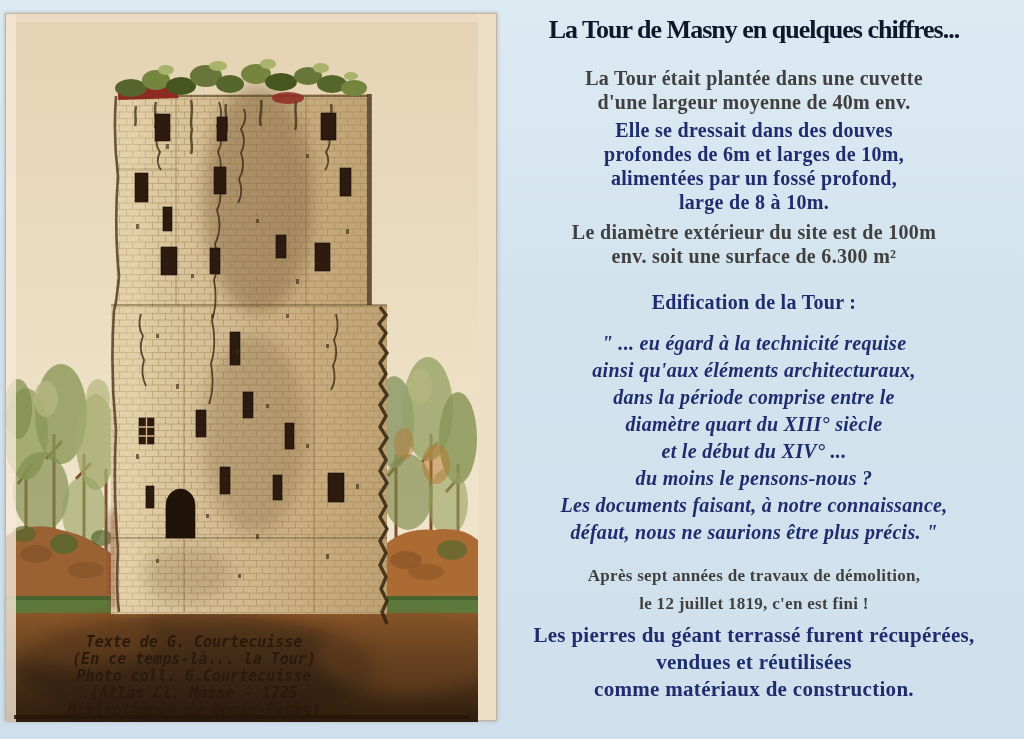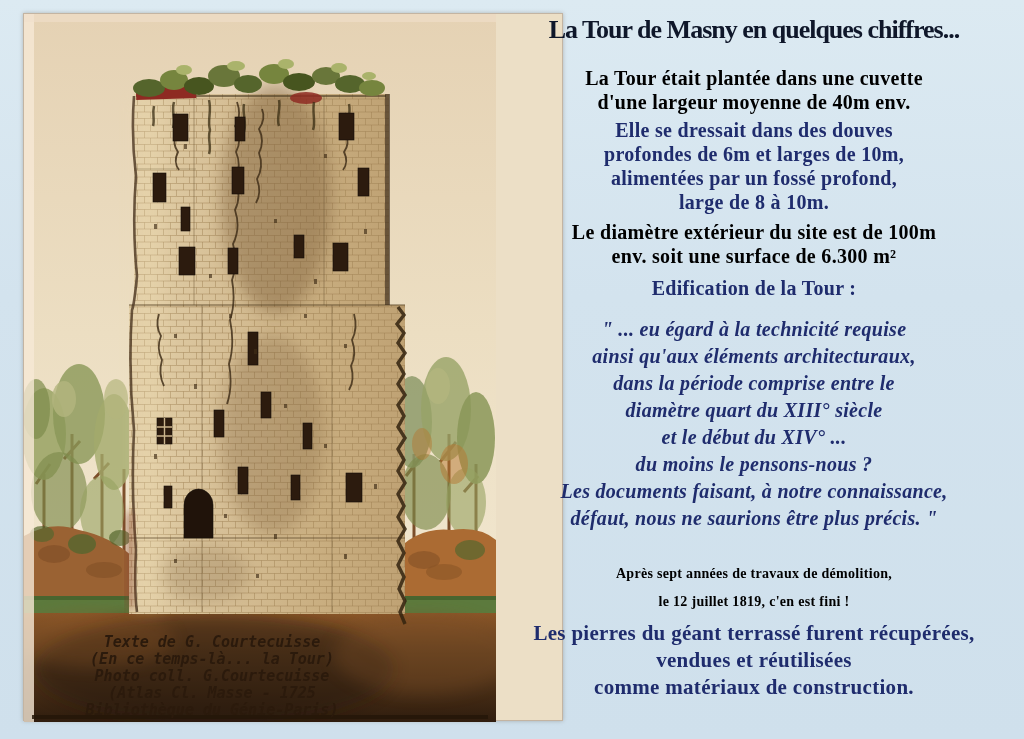--- a/index.html
+++ b/index.html
@@ -2,46 +2,46 @@
 <html><head>
 <meta charset="utf-8">
 <style>
   html,body{margin:0;padding:0;}
   body{
     width:1024px;height:739px;position:relative;overflow:hidden;
     background:linear-gradient(180deg,#dceaf2 0%,#d3e3ee 40%,#cfe0ec 100%);
     font-family:"Liberation Serif", serif;
   }
   .photo{
-    position:absolute;left:23px;top:13px;width:540px;height:708px;
+    position:absolute;left:5px;top:13px;width:492px;height:708px;
     background:#ecdfc6;border:1px solid #c3b4a2;box-sizing:border-box;
     box-shadow:0 0 4px rgba(90,80,70,.35);
   }
   .photo svg{position:absolute;left:0;top:0;}
   .caption{
     position:absolute;left:8px;top:620px;width:360px;text-align:center;
     font-family:"DejaVu Sans Mono", monospace;font-style:italic;font-weight:bold;
     font-size:15px;line-height:17px;color:#2b1a0c;letter-spacing:0px;
   }
   .col{
     position:absolute;left:488px;top:0;width:532px;text-align:center;
   }
   .title{
     margin:14px 0 0 0;font-family:Liberation Serif, serif;font-weight:bold;
     font-size:26px;line-height:32px;letter-spacing:-1px;color:#0f172a;white-space:nowrap;
   }
   .blk{font-weight:bold;letter-spacing:.3px;}
-  .gold{color:#000000;}
+  .gold{color:#404040;}
   .navy{color:#1f2c6d;}
   .p1{margin-top:20px;font-size:20px;line-height:24px;}
   .p2{margin-top:4px;font-size:20px;line-height:24px;}
   .p3{margin-top:6px;font-size:20px;line-height:24px;}
-  .p4{margin-top:8px;font-size:20px;line-height:24px;}
+  .p4{margin-top:22px;font-size:20px;line-height:24px;}
   .quote{margin-top:16px;font-size:20px;line-height:27px;font-style:italic;}
-  .p5{margin-top:28px;font-size:14px;line-height:28px;}
+  .p5{margin-top:16px;font-size:17px;line-height:28px;}
   .p6{margin-top:4px;font-size:21px;line-height:27px;}
 </style>
 </head>
 <body>
 
 <div class="photo">
   <svg width="472" height="708" viewBox="0 0 472 708">
     <defs>
       <linearGradient id="sky" x1="0" y1="0" x2="0" y2="1">
         <stop offset="0" stop-color="#e5d2b4"></stop>

